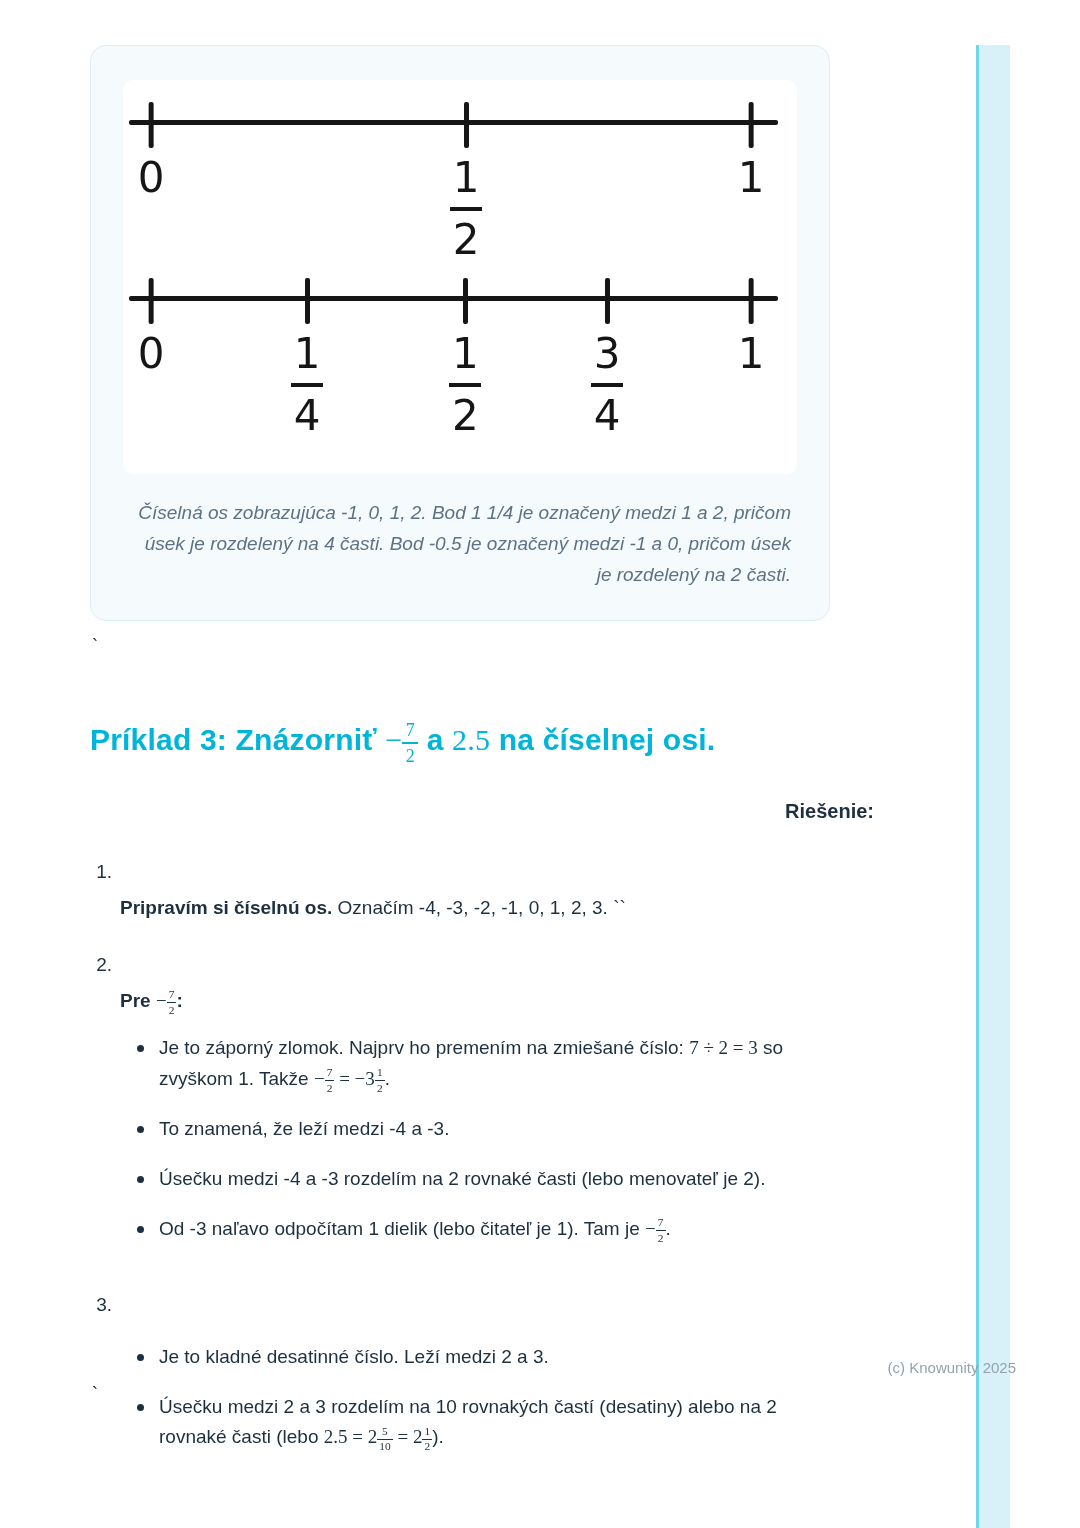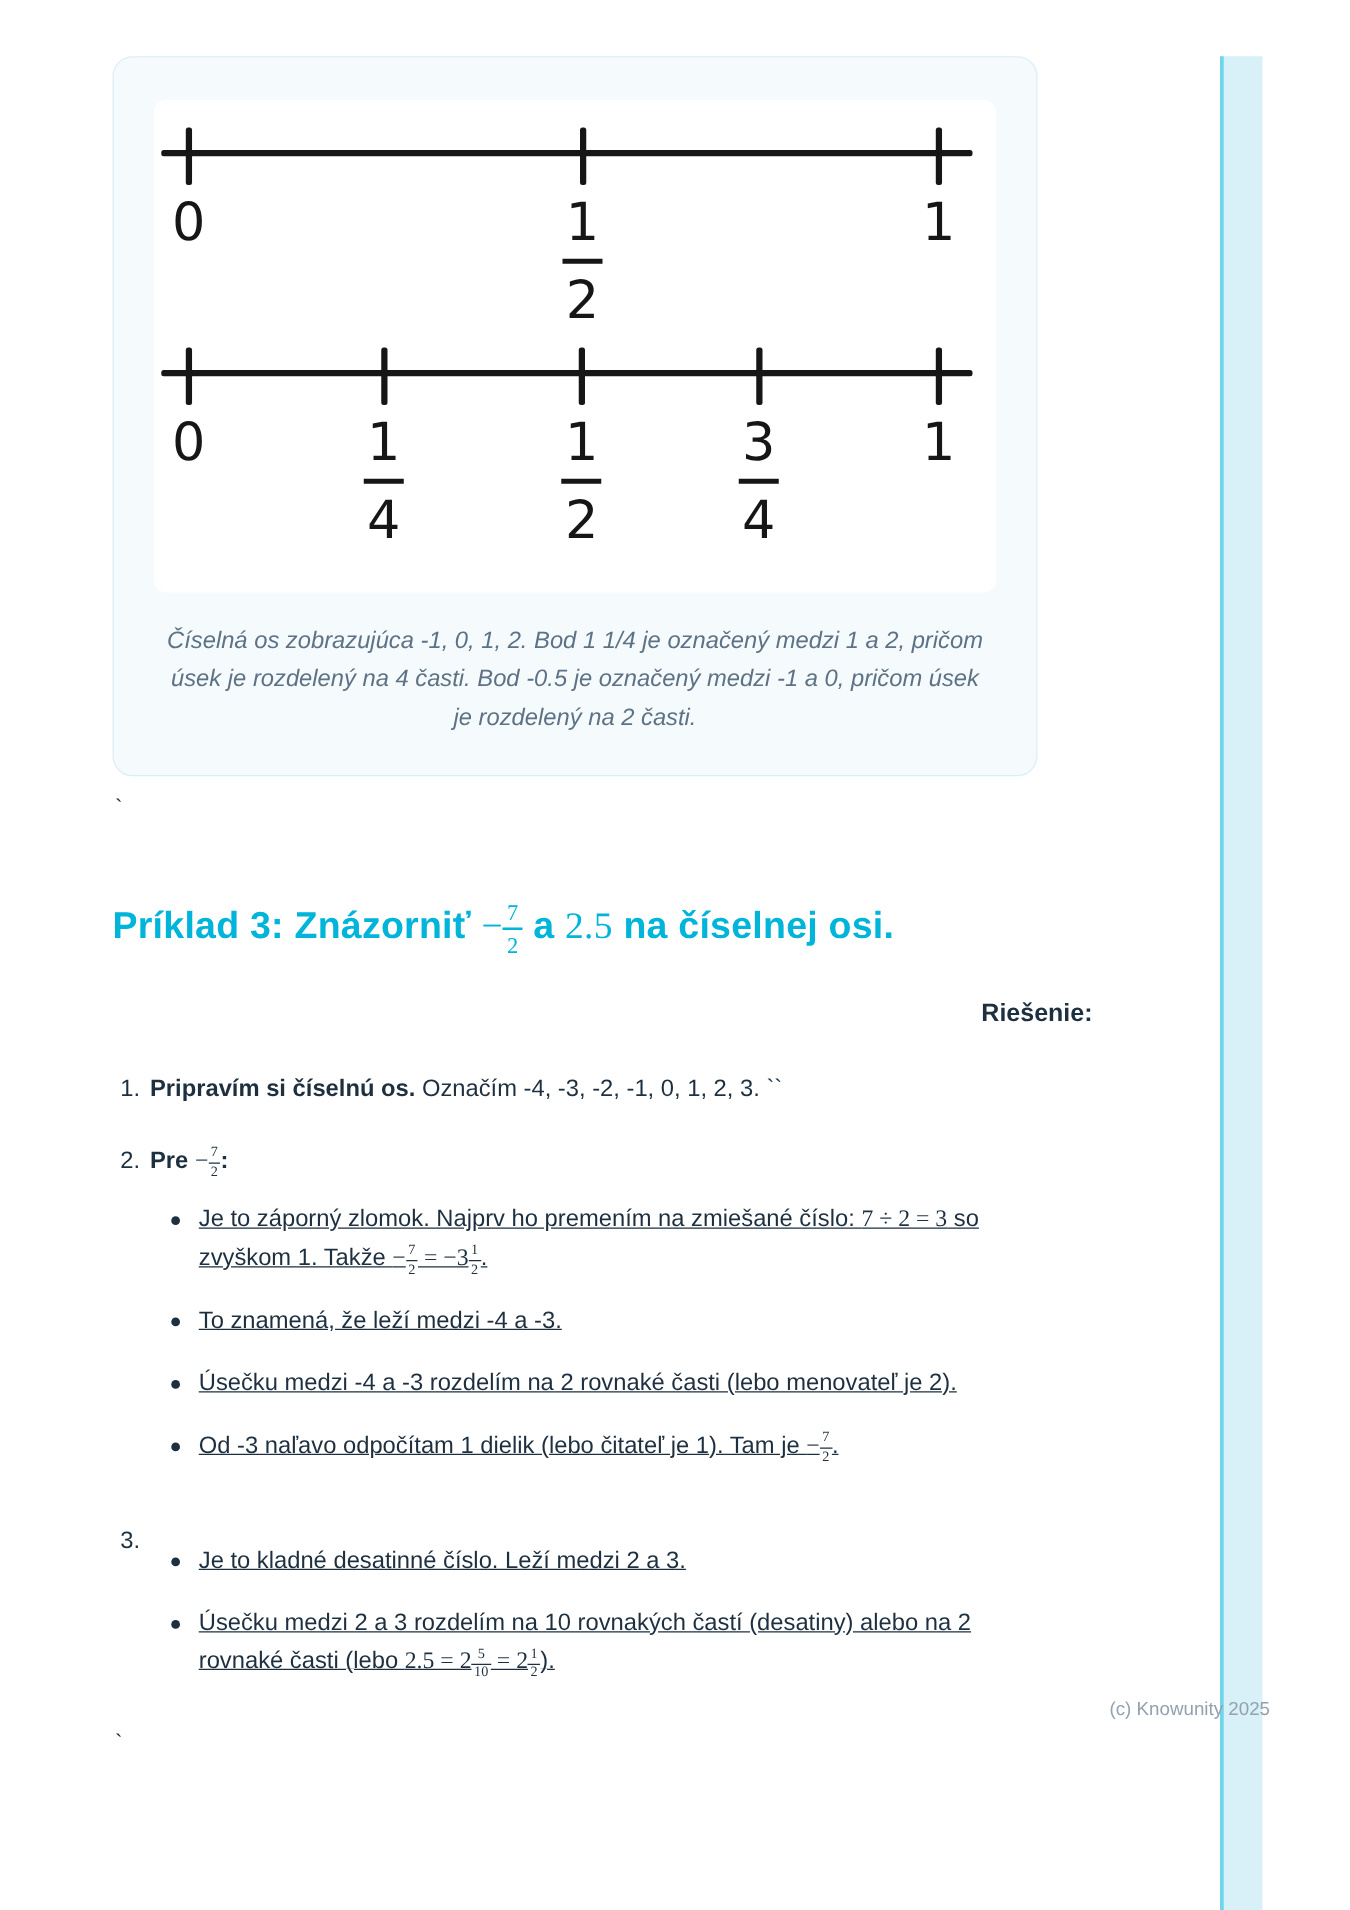--- a/index.html
+++ b/index.html
@@ -22,37 +22,37 @@
     background:var(--ink,#161616); border-radius:2px; }
   .nl-tick { position:absolute; top:0; transform:translateX(-50%);
     display:flex; flex-direction:column; align-items:center; }
   .tick-mark { width:5px; height:46px; background:var(--ink,#161616); border-radius:2px; }
   .tick-num { margin-top:9px; font-family:"DejaVu Sans",sans-serif; font-size:42px;
     line-height:1; color:var(--ink,#161616); }
   .tick-frac { margin-top:9px; display:flex; flex-direction:column; align-items:center;
     font-family:"DejaVu Sans",sans-serif; font-size:42px; line-height:1; color:var(--ink,#161616); }
   .tf-bar { width:32px; height:4px; background:var(--ink,#161616); margin:8px 0; }
 
-  .figure-caption { margin:24px 6px 0; text-align:center; font-style:italic;
+  .figure-caption { margin:24px 6px 0; text-align:right; font-style:italic;
     font-size:19px; line-height:1.62; color:var(--caption,#5d7285); }
 
   
   .stray-top    { position:absolute; left:92px; top:636px;  font-size:18px; color:#2a2a2a; }
   .stray-bottom { position:absolute; left:92px; top:1384px; font-size:18px; color:#2a2a2a; }
 
   
   .content { position:absolute; left:90px; top:720px; width:784px; }
   .heading { font-size:30px; font-weight:700; color:var(--accent,#00b4da); letter-spacing:.2px; }
   .solution-label { margin-top:34px; font-size:20px; font-weight:700;text-align:right; }
 
   .steps { margin-top:34px; font-size:19px; line-height:1.62; }
   .step { display:flex; gap:8px; margin-bottom:26px; }
   .step-marker { min-width:22px; text-align:right; flex:none; }
-  .step-body { flex:1; }
-  .bullets { margin-top:16px;text-decoration:underline; }
+  .step-body { flex:1;margin-top:36px; }
+  .bullets { margin-top:16px; }
   .bullet { display:flex; gap:15px; padding-left:17px; margin-bottom:19px; }
   .dot { flex:none; width:7px; height:7px; border-radius:50%; background:var(--text,#1e3040); margin-top:12px; }
   .bullet-text { max-width:676px; }
 
   
   .bold { font-weight:700; }
   .math, .mfrac { font-family:"Liberation Serif","DejaVu Serif",serif; font-weight:400; }
   .mfrac { white-space:nowrap; }
   .ifrac { display:inline-block; text-align:center; vertical-align:-0.62em;
     font-size:0.6em; line-height:1.15; }

